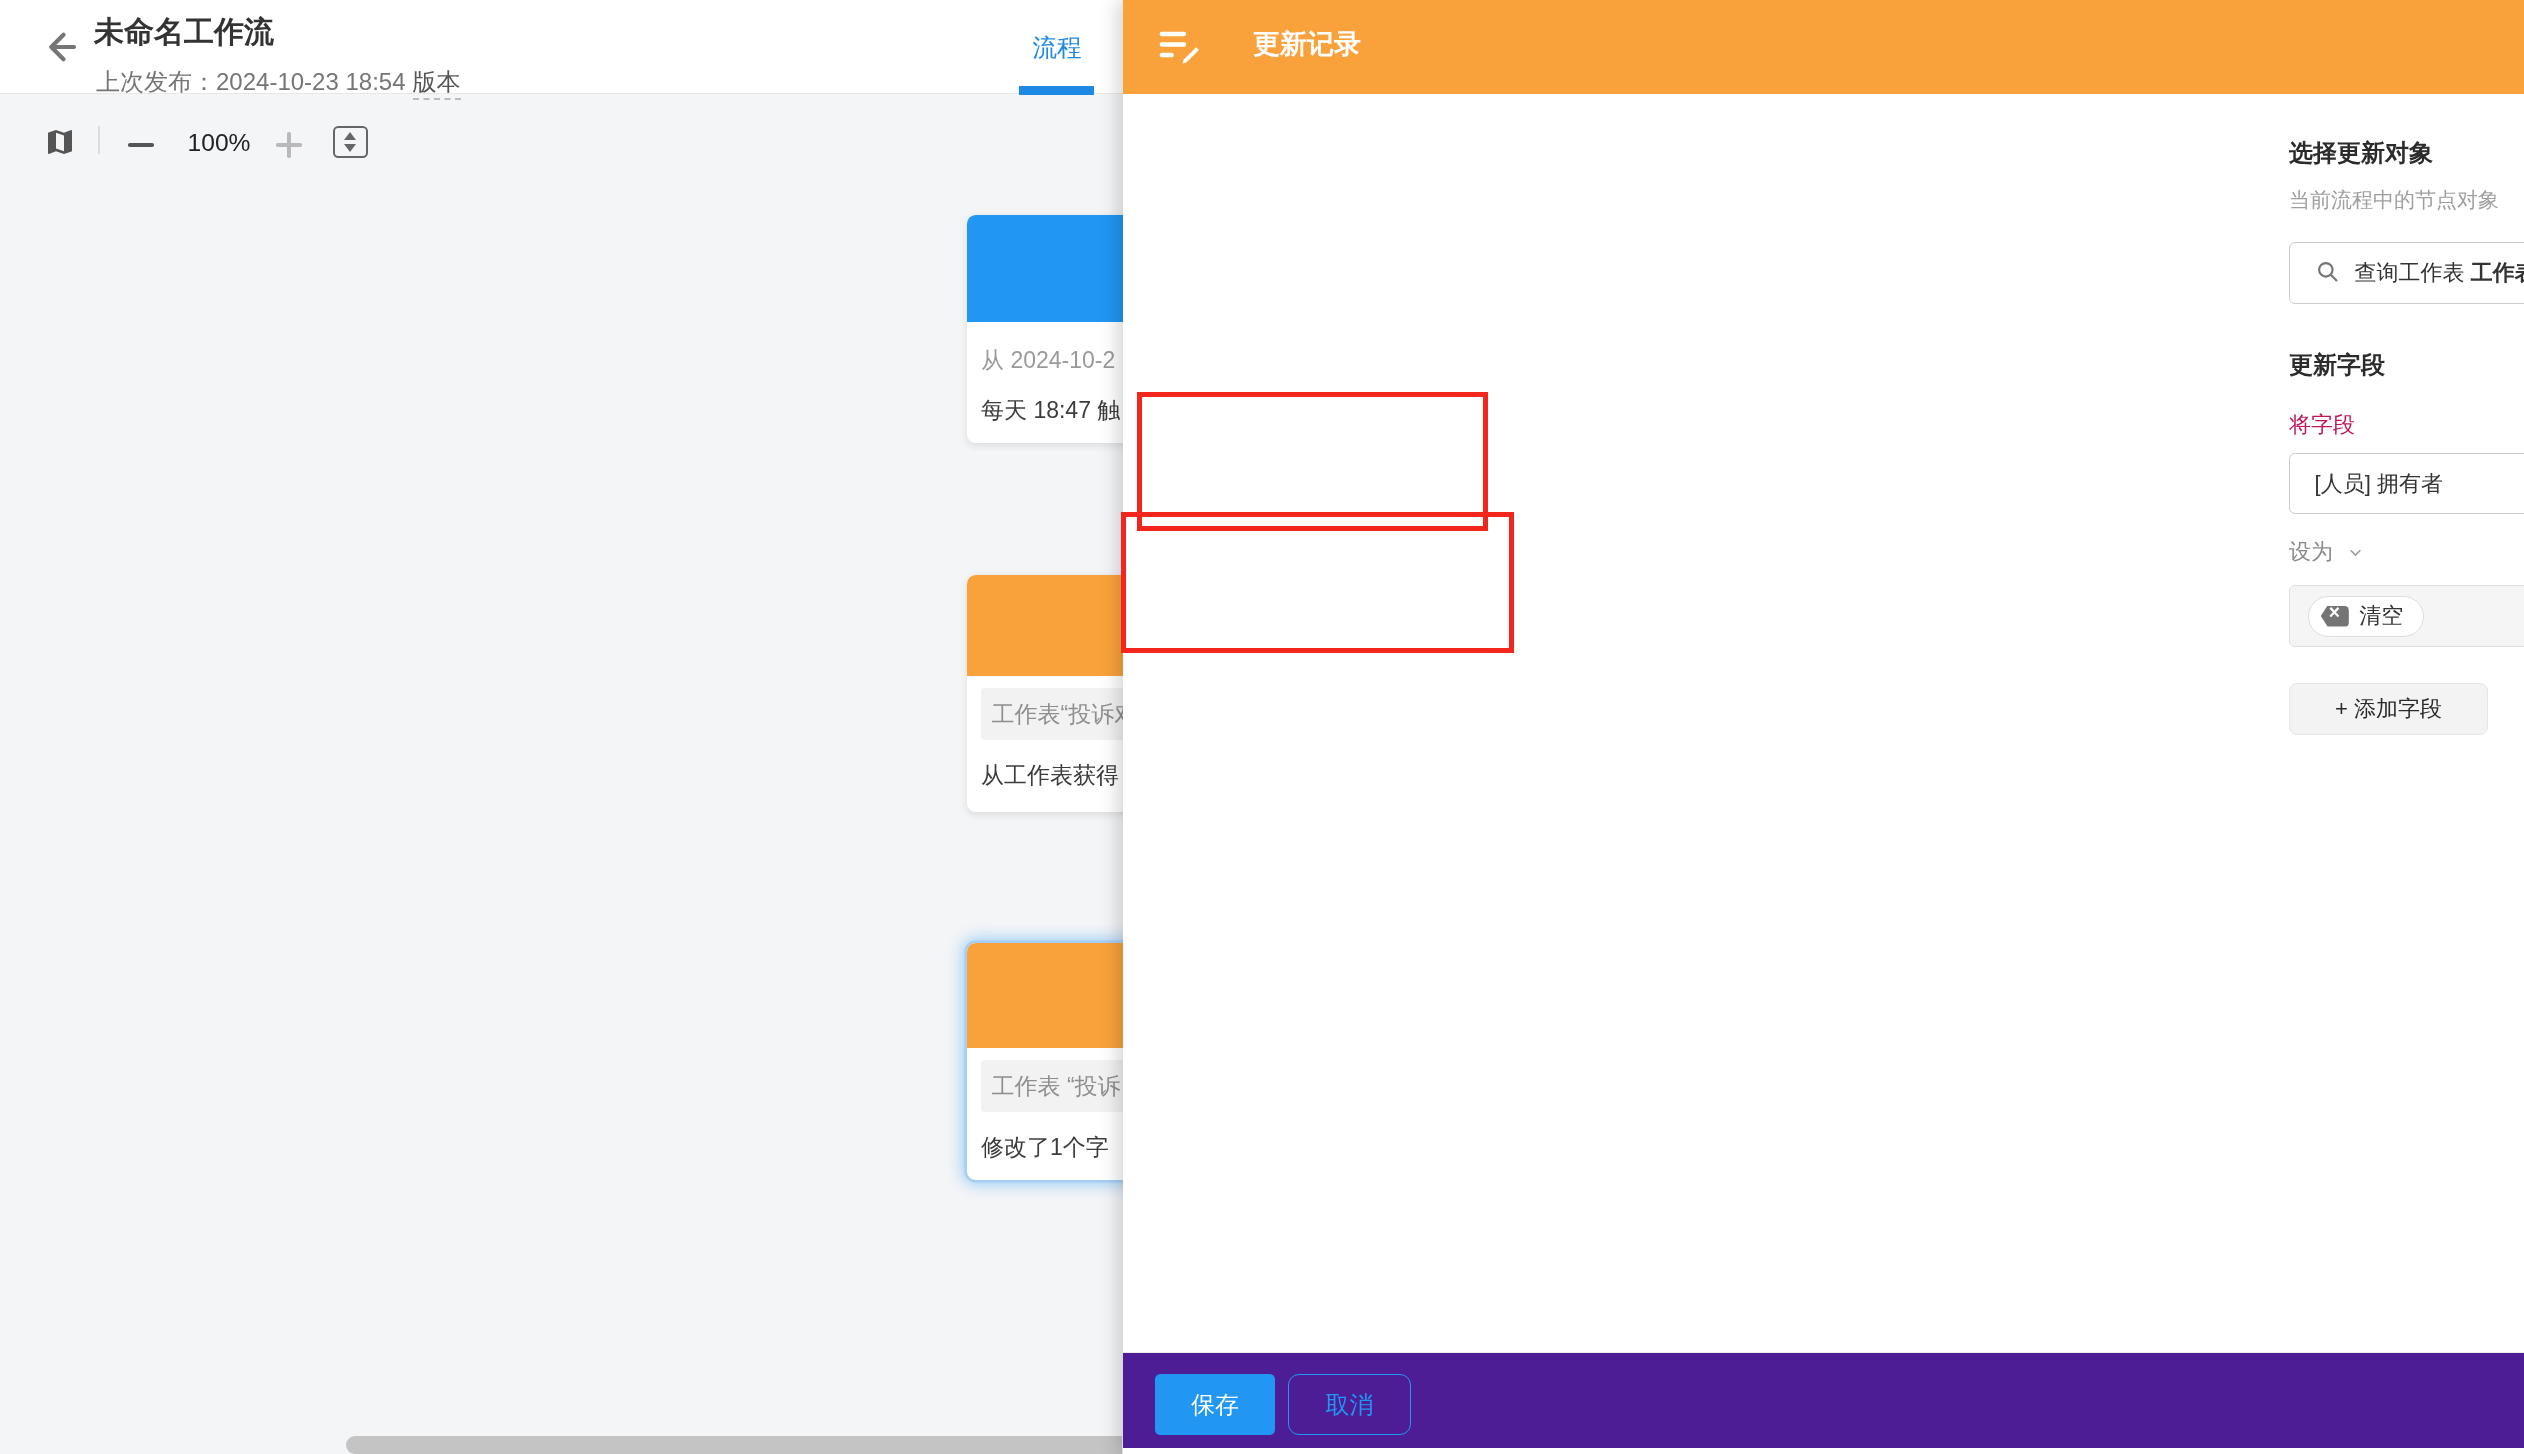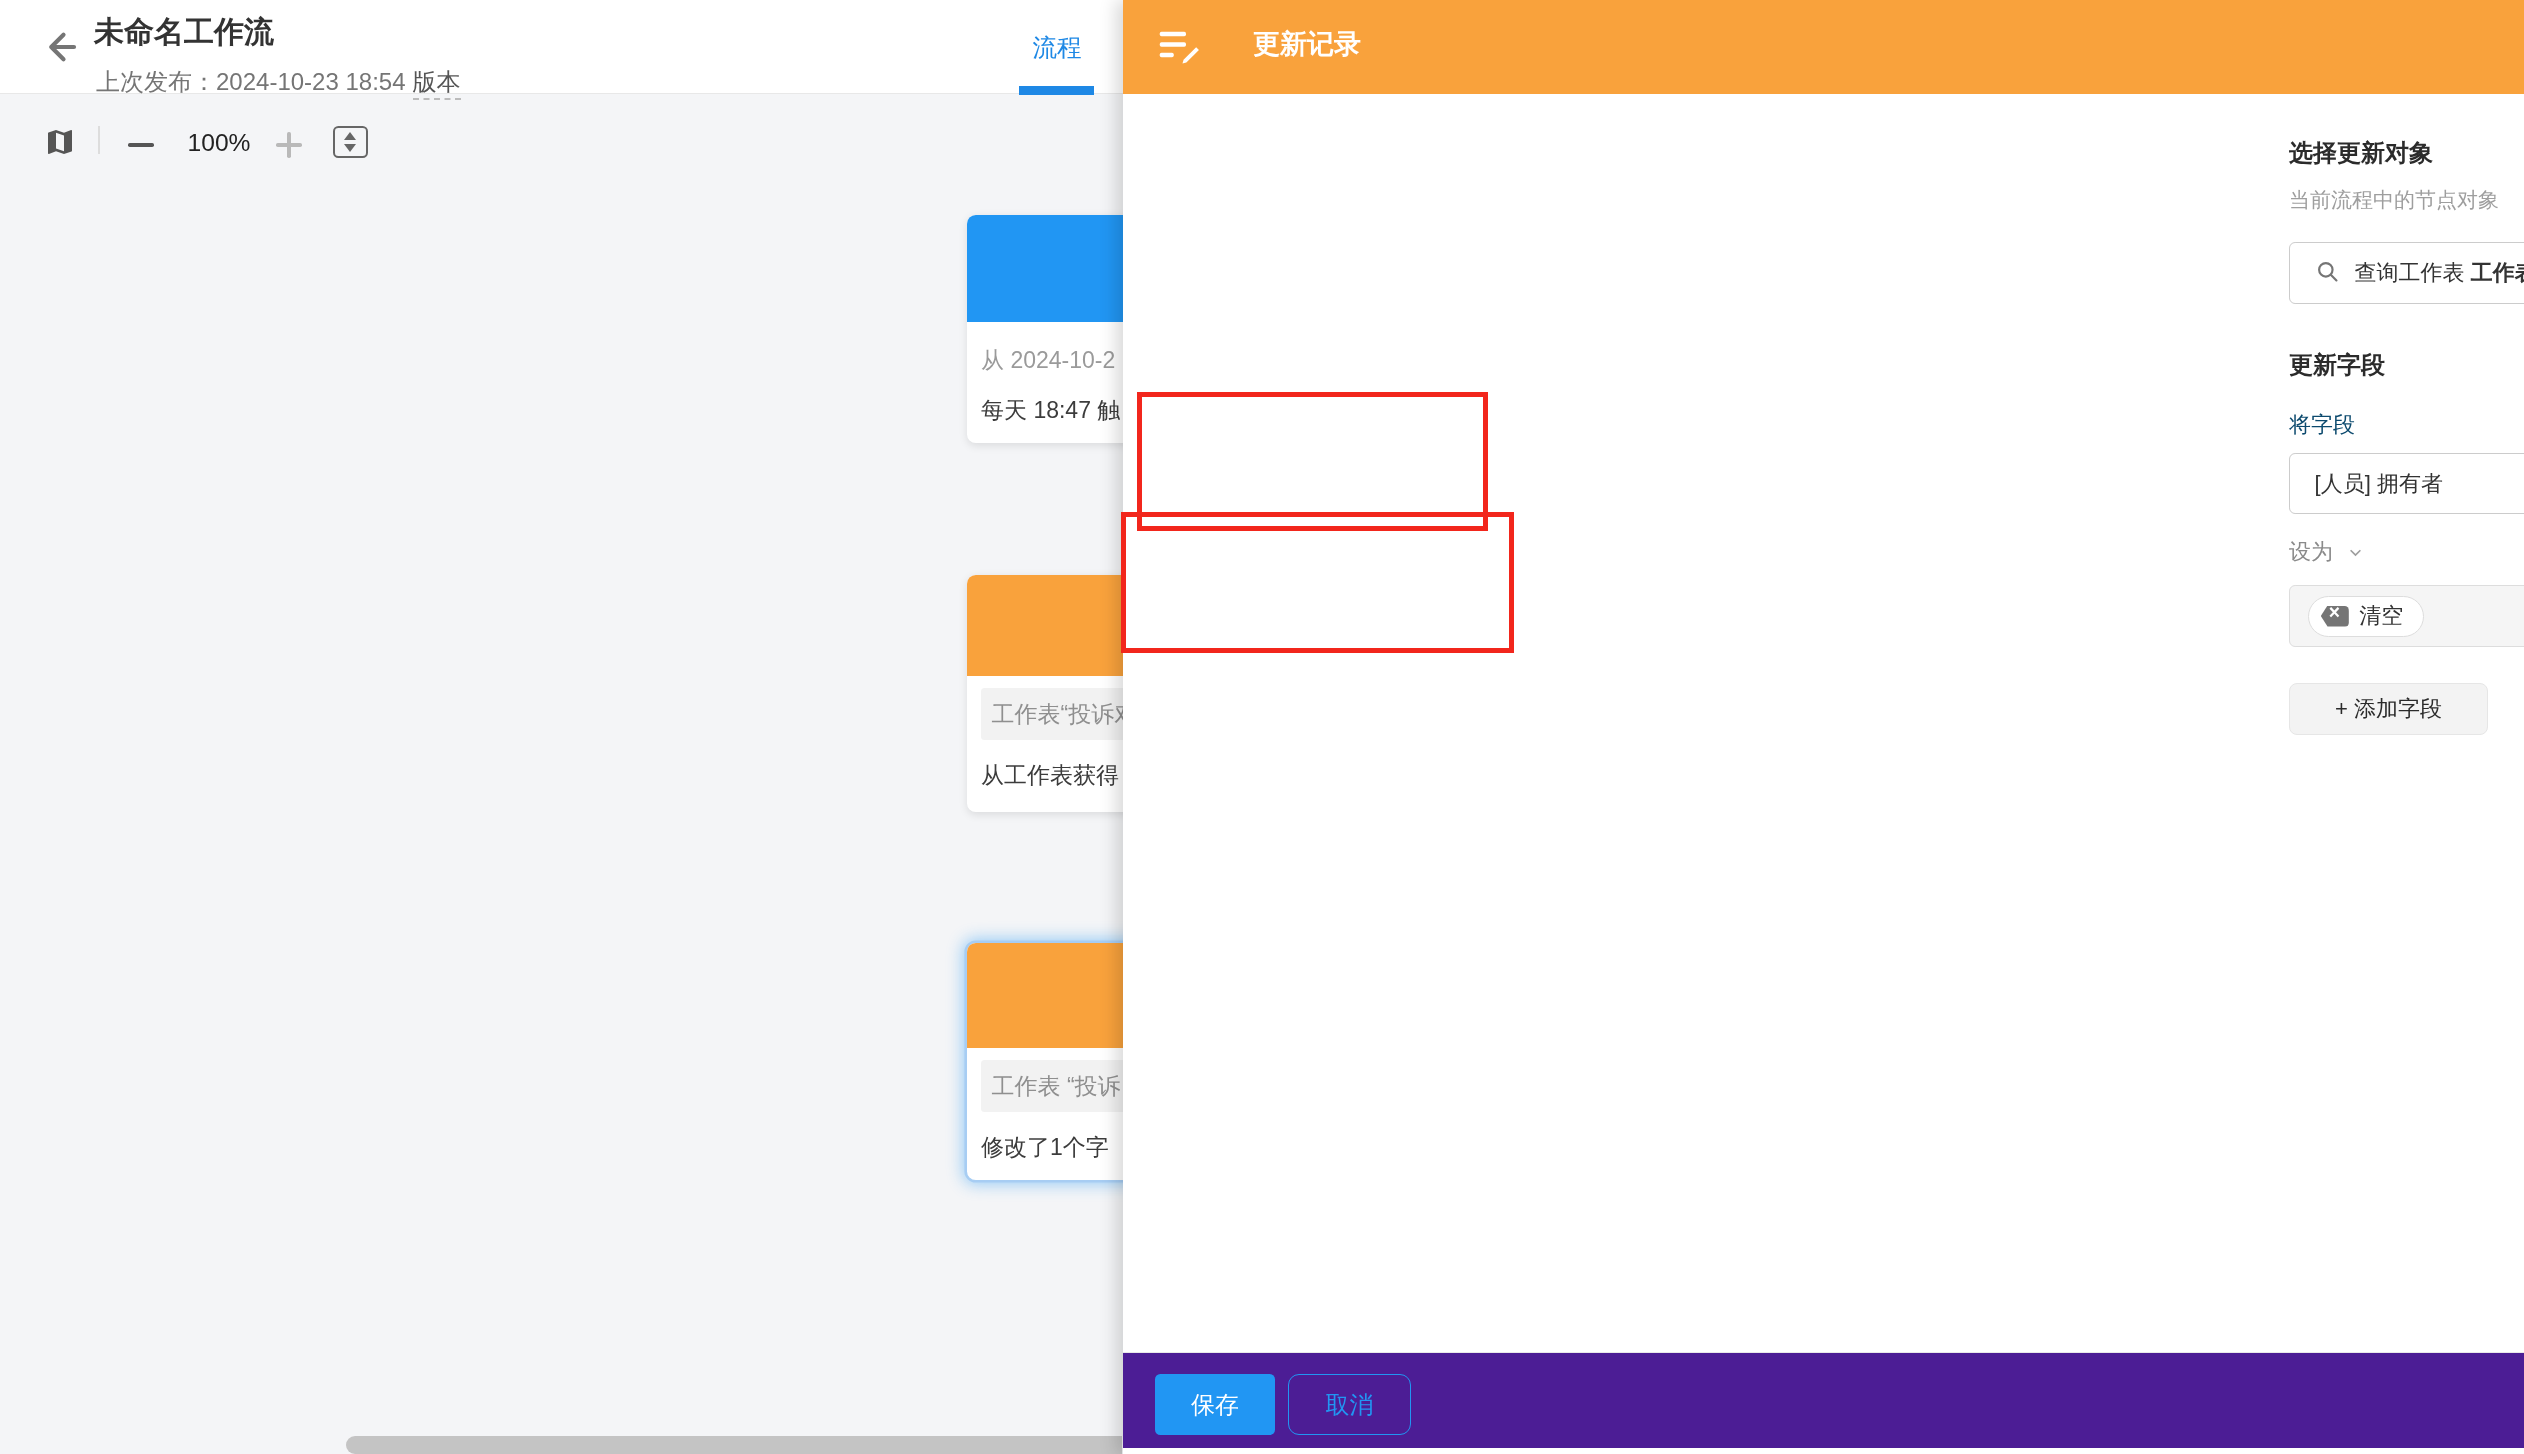--- a/index.html
+++ b/index.html
@@ -78,21 +78,21 @@
   .dropdown {
     position:absolute; background:#fff; border:1.8px solid #ccc; border-radius:6.1px;
     display:flex; align-items:center; cursor:pointer;
   }
   .dd-object { left:1166px; top:242px; width:1314px; height:62px; padding:0 24.6px; }
   .dd-field  { left:1166px; top:453px; width:1288px; height:61px; padding:0 24.6px; }
   .dd-text { font-size:22px; color:#333; white-space:nowrap; overflow:hidden; }
   .dd-text b { font-weight:700; }
   .search-icon { margin-right:14px; flex:0 0 auto; }
 
-  .field-label { position:absolute; left:1166px; font-size:22px; color:#0c4a6e; }
+  .field-label { position:absolute; left:1166px; font-size:22px; color:#be185d; }
   .setas-row { position:absolute; left:1166px; top:537px; display:flex; align-items:center; gap:12px; cursor:pointer; }
   .setas-label { font-size:22px; color:#8a8a8a; }
 
   .value-field {
     position:absolute; left:1166px; top:585px; width:1292px; height:62px;
     border:1.8px solid #ddd; border-radius:6.1px; display:flex; overflow:hidden; background:#f5f5f5;
   }
   .vf-main { flex:1 1 auto; display:flex; align-items:center; padding:0 17.5px; position:relative; }
   .tag-pill {
     display:flex; align-items:center; gap:10.5px;

